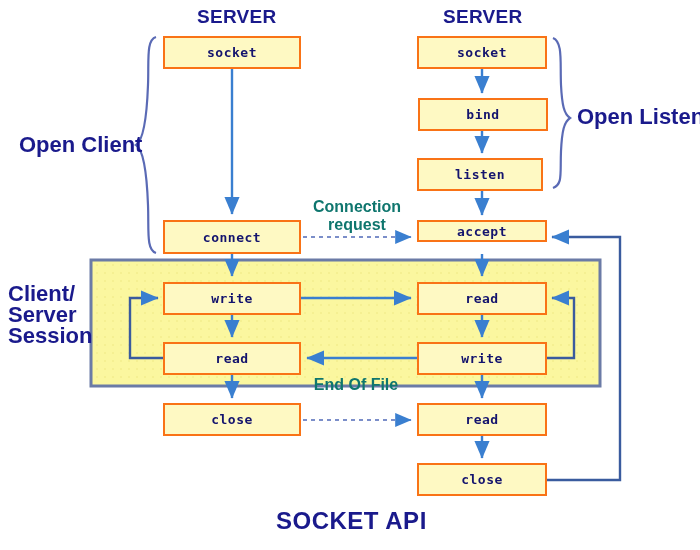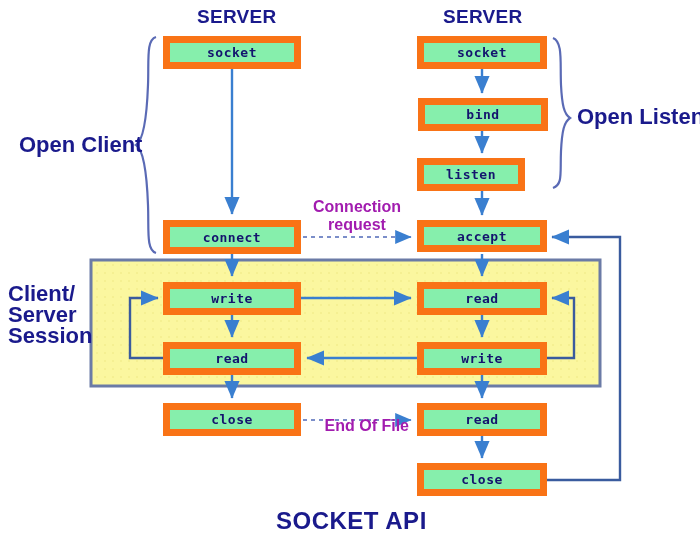--- a/index.html
+++ b/index.html
@@ -26,39 +26,39 @@
     font-weight:bold;
     font-size:22px;
     color:#1a1a8c;
     line-height:21px;
     white-space:nowrap;
   }
   .edgelabel {
     position:absolute;
     font-weight:bold;
     font-size:16px;
-    color:#a21caf;
+    color:#0f766e;
     line-height:18px;
     text-align:center;
     white-space:nowrap;
   }
   .apititle {
     position:absolute;
     font-weight:bold;
     font-size:24px;
     color:#1a1a8c;
     letter-spacing:0.5px;
     white-space:nowrap;
     text-align:center;
   }
   .node {
     position:absolute;
     box-sizing:border-box;
-    background:#86efac;
-    border:7px solid #f97316;
+    background:#fef9c3;
+    border:2px solid #f97316;
     display:flex;
     align-items:center;
     justify-content:center;
     font-family:"DejaVu Sans Mono", monospace;
     font-weight:bold;
     font-size:13px;
     color:#14146e;
     letter-spacing:0.5px;
   }
 </style>
@@ -137,32 +137,32 @@
     <div>Client/</div>
     <div>Server</div>
     <div>Session</div>
   </div>
 
   <div class="edgelabel" style="left:307px; top:198px; width:100px;">
     <div>Connection</div>
     <div>request</div>
   </div>
 
-  <div class="edgelabel" style="left:303px; top:417px; width:106px;text-align:right;">End Of File</div>
+  <div class="edgelabel" style="left:303px; top:376px; width:106px;">End Of File</div>
 
   <div class="node" style="left:163px; top:36px; width:138px; height:33px;">socket</div>
   <div class="node" style="left:163px; top:220px; width:138px; height:34px;">connect</div>
   <div class="node" style="left:163px; top:282px; width:138px; height:33px;">write</div>
   <div class="node" style="left:163px; top:342px; width:138px; height:33px;">read</div>
   <div class="node" style="left:163px; top:403px; width:138px; height:33px;">close</div>
 
   <div class="node" style="left:417px; top:36px; width:130px; height:33px;">socket</div>
   <div class="node" style="left:418px; top:98px; width:130px; height:33px;">bind</div>
-  <div class="node" style="left:417px; top:158px; width:108px; height:33px;">listen</div>
-  <div class="node" style="left:417px; top:220px; width:130px; height:32px;">accept</div>
+  <div class="node" style="left:417px; top:158px; width:126px; height:33px;">listen</div>
+  <div class="node" style="left:417px; top:220px; width:130px; height:22px;">accept</div>
   <div class="node" style="left:417px; top:282px; width:130px; height:33px;">read</div>
   <div class="node" style="left:417px; top:342px; width:130px; height:33px;">write</div>
   <div class="node" style="left:417px; top:403px; width:130px; height:33px;">read</div>
   <div class="node" style="left:417px; top:463px; width:130px; height:33px;">close</div>
 
   <div class="apititle" style="left:276px; top:507px;">SOCKET API</div>
 
 </div>
 
 </body></html>

